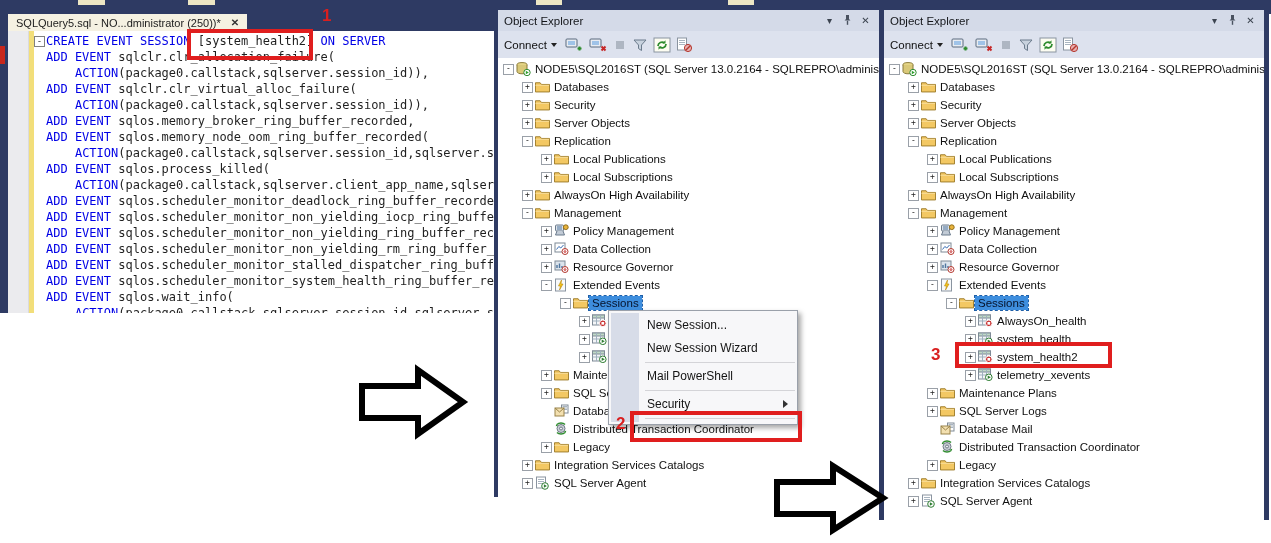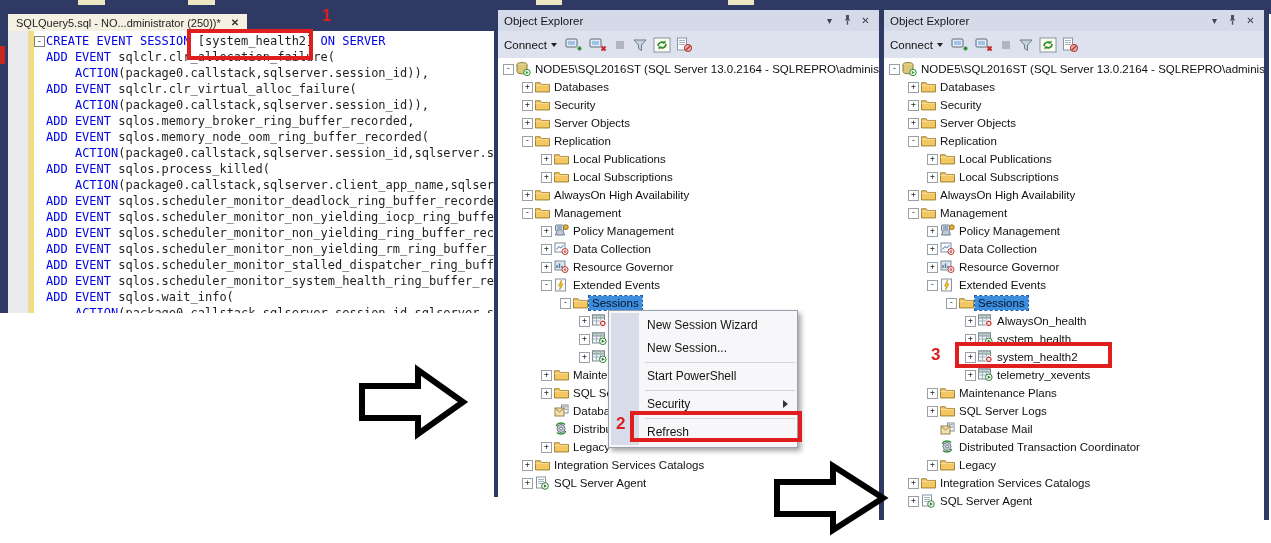--- a/index.html
+++ b/index.html
@@ -655,28 +655,27 @@
               <path d="M8.9 8.2l3 1.8-3 1.8z" fill="#2E7D32"></path>
             </svg></span>
           <span class="rlb" style="left: 53px;">SQL Server Agent</span>
         </div>
       </div>
     </section>
   <div class="vborder" id="vb3"></div>
 
   <div id="menu">
       <div class="icol"></div>
+      <div class="mi"><span>New Session...</span></div>
       <div class="mi"><span>New Session Wizard</span></div>
-      <div class="mi"><span>New Session...</span></div>
       <div class="sep"></div>
-      <div class="mi"><span>Start PowerShell</span></div>
+      <div class="mi"><span>Mail PowerShell</span></div>
       <div class="sep"></div>
       <div class="mi"><span>Security</span><span class="sub"></span></div>
       <div class="sep"></div>
-      <div class="mi"><span>Refresh</span></div>
     </div>
 
   <div class="redbox" id="rb1"></div>
   <div class="redbox" id="rb2"></div>
   <div class="redbox" id="rb3"></div>
   <div class="redlabel" id="rl1">1</div>
   <div class="redlabel" id="rl2">2</div>
   <div class="redlabel" id="rl3">3</div>
 
   <svg class="arrow" style="left:355px;top:363px;" width="115" height="78">

